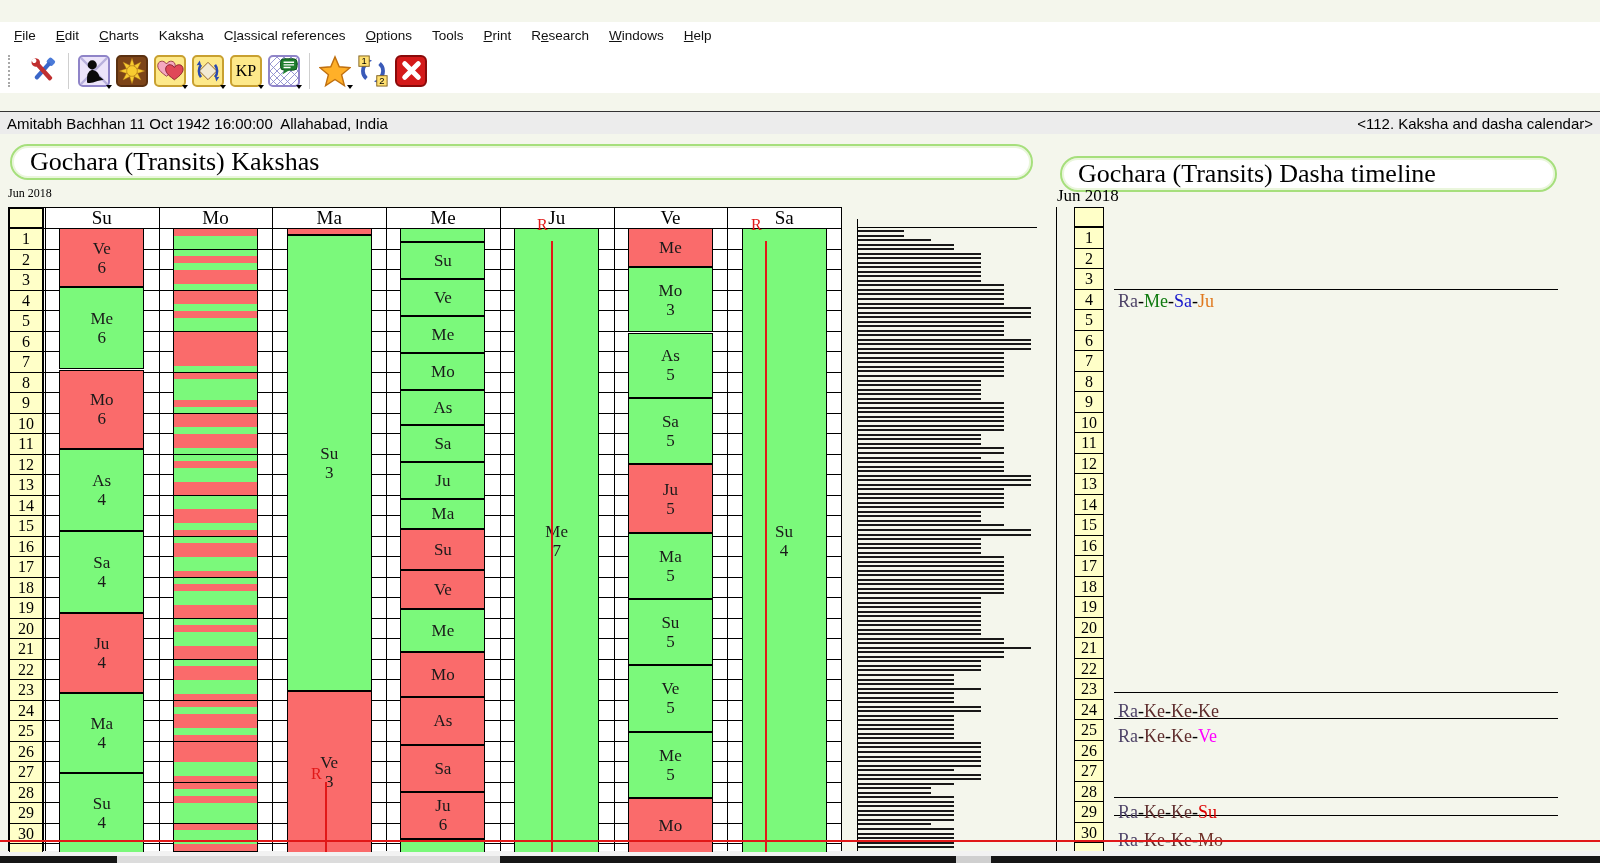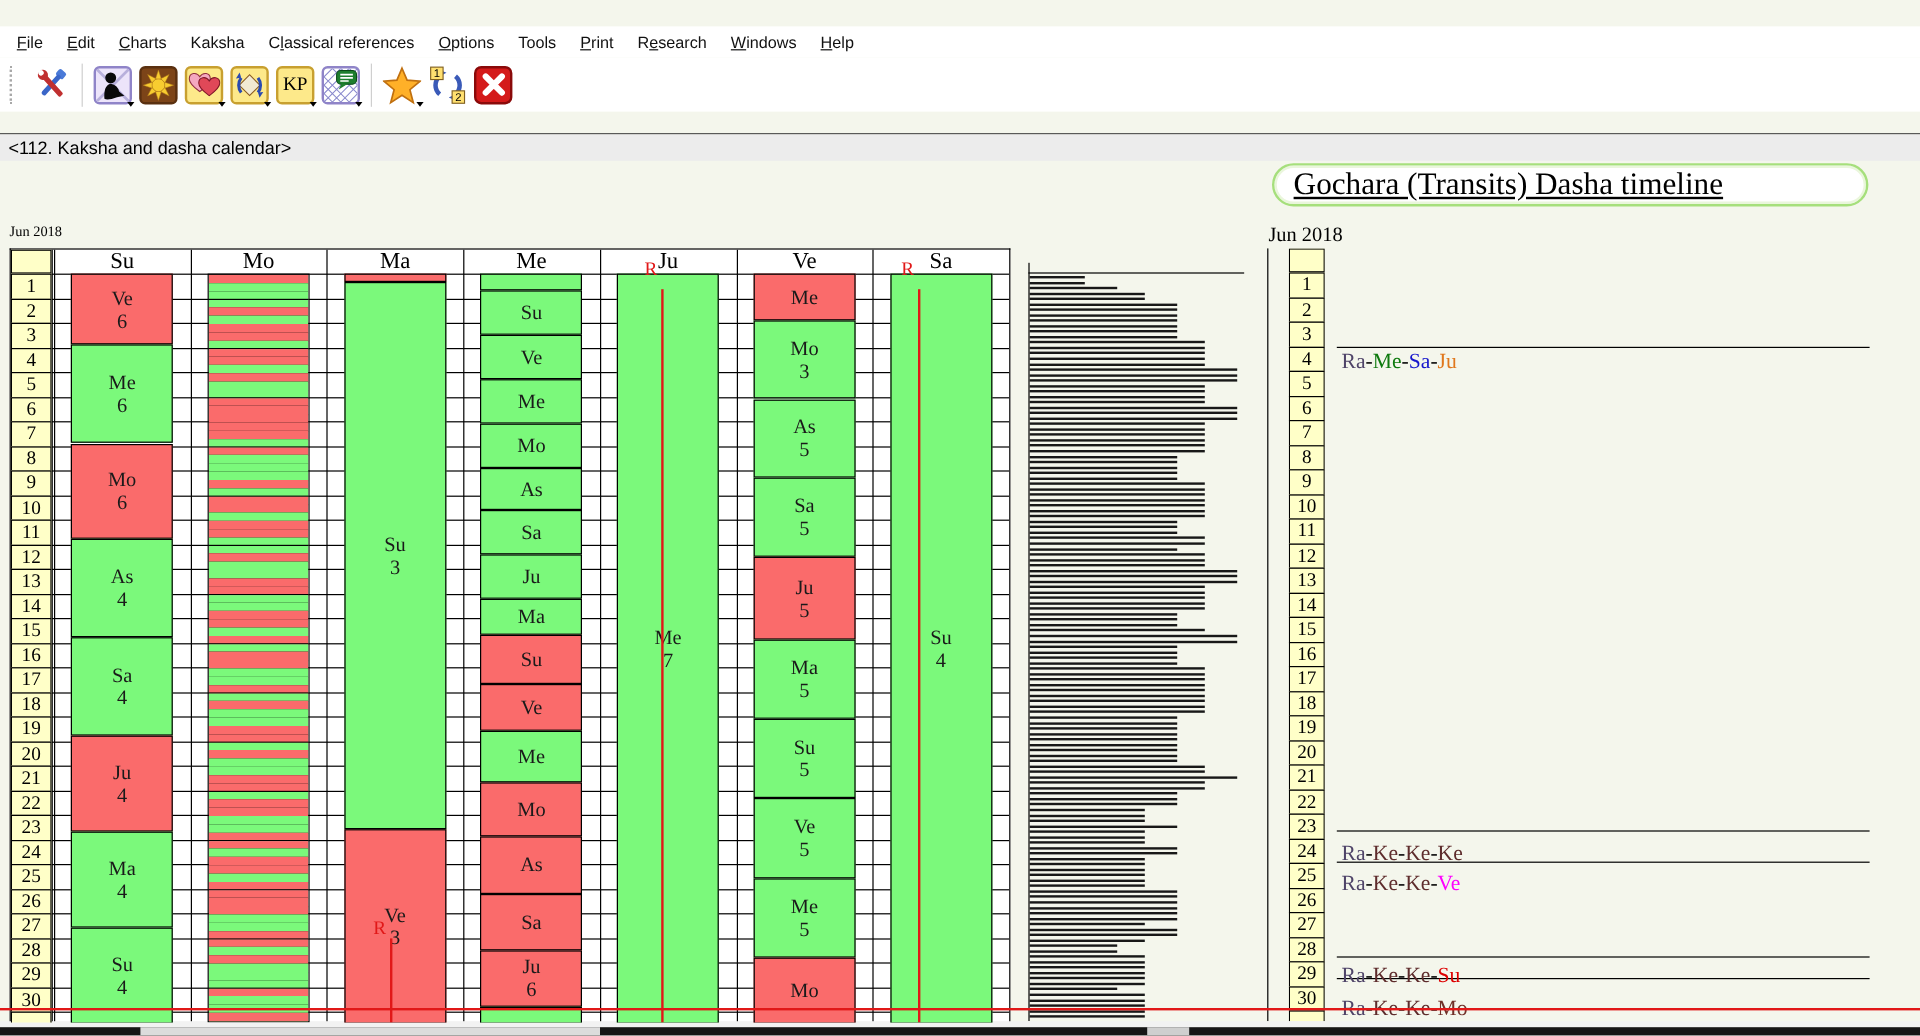--- a/index.html
+++ b/index.html
@@ -176,23 +176,27 @@
           <svg viewBox="0 0 32 32" width="27" height="27">
             <path d="M8 8 L24 24 M24 8 L8 24" stroke="#fff" stroke-width="6" stroke-linecap="round"></path>
           </svg>
         </div>
       </div>
     </div>
 
   <div class="abs tab-underline"></div>
 
   <div class="abs status-bar">
+    <span>Amitabh Bachhan 11 Oct 1942 16:00:00  Allahabad, India</span>
     <span>&lt;112. Kaksha and dasha calendar&gt;</span>
   </div>
 
+  <div class="abs panel-title" style="left:10px;top:144px;width:1023px;padding-left:18px;">
+    <span>Gochara (Transits) Kakshas</span>
+  </div>
   <div class="abs month-label" style="left:8px;top:186px;font-size:12px;">Jun 2018</div>
   <div class="abs ktable">
       <div style="position: absolute; left: 0px; top: 20px; width: 832px; height: 1px; background: rgb(0, 0, 0);"></div>
       <div style="position: absolute; left: 0px; top: 40.5px; width: 832px; height: 1px; background: rgb(0, 0, 0);"></div>
       <div style="position: absolute; left: 0px; top: 61px; width: 832px; height: 1px; background: rgb(0, 0, 0);"></div>
       <div style="position: absolute; left: 0px; top: 81.5px; width: 832px; height: 1px; background: rgb(0, 0, 0);"></div>
       <div style="position: absolute; left: 0px; top: 102px; width: 832px; height: 1px; background: rgb(0, 0, 0);"></div>
       <div style="position: absolute; left: 0px; top: 122.5px; width: 832px; height: 1px; background: rgb(0, 0, 0);"></div>
       <div style="position: absolute; left: 0px; top: 143px; width: 832px; height: 1px; background: rgb(0, 0, 0);"></div>
       <div style="position: absolute; left: 0px; top: 163.5px; width: 832px; height: 1px; background: rgb(0, 0, 0);"></div>
@@ -638,21 +642,21 @@
       <div style="position: absolute; left: 13px; top: 611.9px; width: 96px; height: 2px; background: rgb(24, 24, 24);"></div>
       <div style="position: absolute; left: 13px; top: 616.4px; width: 73px; height: 2px; background: rgb(24, 24, 24);"></div>
       <div style="position: absolute; left: 13px; top: 621px; width: 96px; height: 2px; background: rgb(24, 24, 24);"></div>
       <div style="position: absolute; left: 13px; top: 625.5px; width: 96px; height: 2px; background: rgb(24, 24, 24);"></div>
       <div style="position: absolute; left: 13px; top: 630px; width: 96px; height: 2px; background: rgb(24, 24, 24);"></div>
       <div style="position: absolute; left: 13px; top: 634.6px; width: 96px; height: 2px; background: rgb(24, 24, 24);"></div>
       <div style="position: absolute; left: 13px; top: 639.1px; width: 96px; height: 2px; background: rgb(24, 24, 24);"></div>
       <div style="position: absolute; left: 13px; top: 643.6px; width: 96px; height: 2px; background: rgb(24, 24, 24);"></div>
     </div>
 
-  <div class="abs panel-title" style="left:1060px;top:136px;width:497px;padding-left:16px;text-decoration:underline;">
+  <div class="abs panel-title" style="left:1060px;top:156px;width:497px;padding-left:16px;">
     <span>Gochara (Transits) Dasha timeline</span>
   </div>
   <div class="abs month-label" style="left:1057px;top:186px;font-size:17px;">Jun 2018</div>
   <div class="abs" style="left:1056px;top:207px;width:1px;height:644px;background:#000;"></div>
   <div class="abs" style="left:1074px;top:207px;width:30px;height:644px;overflow:hidden;">
       <div class="dcell" style="position: absolute; left: 0px; top: 0px; width: 30px; height: 20px;"></div>
       <div class="dcell" style="position: absolute; left: 0px; top: 20px; width: 30px; height: 21.5px; line-height: 20.5px;">1</div>
       <div class="dcell" style="position: absolute; left: 0px; top: 40.5px; width: 30px; height: 21.5px; line-height: 20.5px;">2</div>
       <div class="dcell" style="position: absolute; left: 0px; top: 61px; width: 30px; height: 21.5px; line-height: 20.5px;">3</div>
       <div class="dcell" style="position: absolute; left: 0px; top: 81.5px; width: 30px; height: 21.5px; line-height: 20.5px;">4</div>

